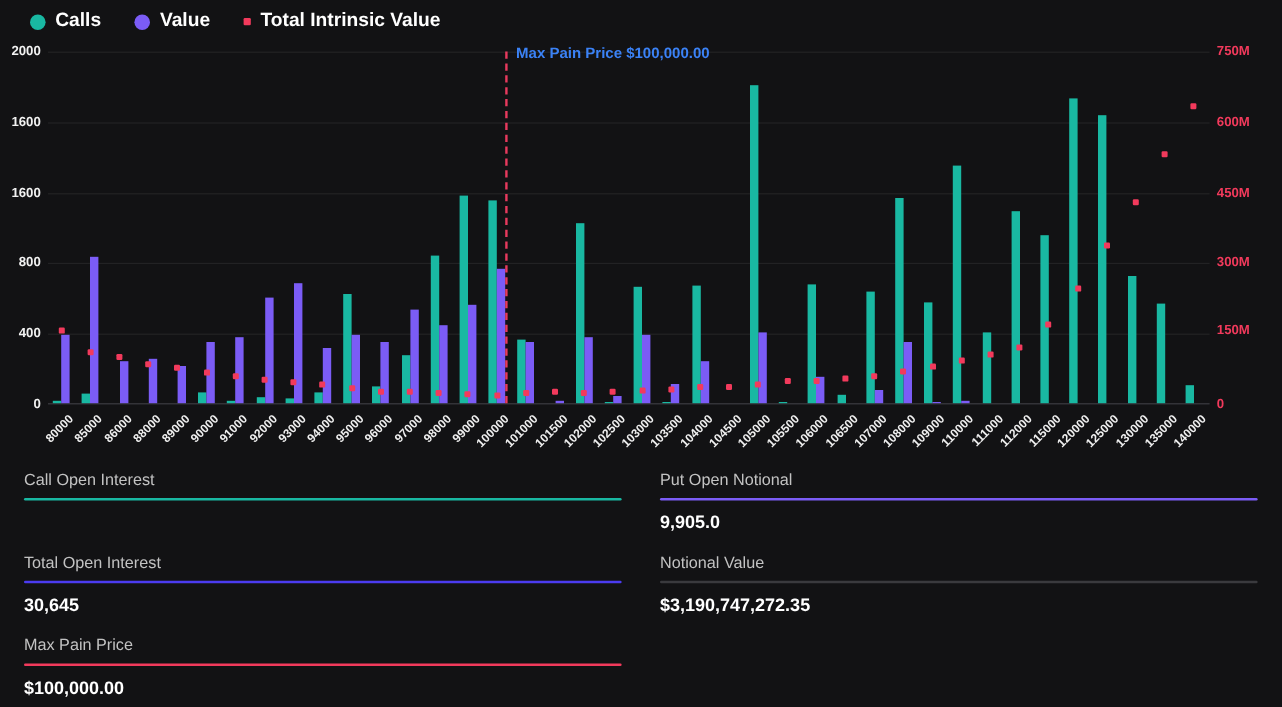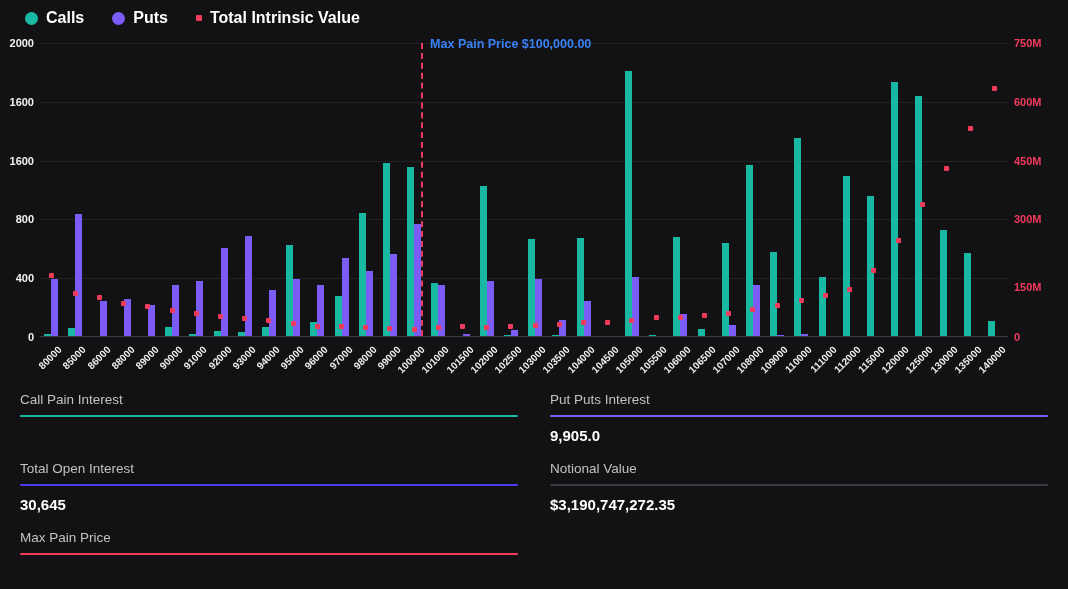--- a/index.html
+++ b/index.html
@@ -50,21 +50,21 @@
 <body>
 
 <div class="chart-section">
   <div class="legend">
     <div class="legend-item">
       <span class="legend-marker circle" style="background-color: rgb(25, 184, 162);"></span>
       <span class="legend-label">Calls</span>
     </div>
     <div class="legend-item">
       <span class="legend-marker circle" style="background-color: rgb(123, 92, 246);"></span>
-      <span class="legend-label">Puts</span>
+      <span class="legend-label">Value</span>
     </div>
     <div class="legend-item">
       <span class="legend-marker square" style="background-color: rgb(242, 58, 92);"></span>
       <span class="legend-label">Total Intrinsic Value</span>
     </div>
   </div>
 
   <div class="y-axis-left">
       <span style="top: 288px;">0</span>
       <span style="top: 229.2px;">400</span>
@@ -181,21 +181,21 @@
       <div class="dot" style="left: 904px; top: 122.548px; background: rgb(242, 58, 92);"></div>
       <div class="bar" style="left: 923.7px; height: 83.055px; background: rgb(25, 184, 162);"></div>
       <div class="dot" style="left: 928.2px; top: 82.564px; background: rgb(242, 58, 92);"></div>
       <div class="bar" style="left: 947.9px; height: 14.7px; background: rgb(25, 184, 162);"></div>
       <div class="dot" style="left: 952.4px; top: 42.972px; background: rgb(242, 58, 92);"></div>
       <div class="max-pain-line" style="left: 381.1px;"></div>
       <div class="max-pain-label" style="left: 390.1px; color: #3b82f6;">Max Pain Price $100,000.00</div>
     </div>
   <div class="y-axis-right">
       <span style="top: 288px; color: rgb(242, 58, 92);">0</span>
-      <span style="top: 238px; color: rgb(242, 58, 92);">150M</span>
+      <span style="top: 226px; color: rgb(242, 58, 92);">150M</span>
       <span style="top: 170.4px; color: rgb(242, 58, 92); text-align: right;">300M</span>
       <span style="top: 111.6px; color: rgb(242, 58, 92);">450M</span>
       <span style="top: 52.8px; color: rgb(242, 58, 92);">600M</span>
       <span style="top: -6px; color: rgb(242, 58, 92);">750M</span>
     </div>
   <div class="x-labels">
       <span style="left: 16.1px;">80000</span>
       <span style="left: 40.3px;">85000</span>
       <span style="left: 64.5px;">86000</span>
       <span style="left: 88.7px;">88000</span>
@@ -233,35 +233,36 @@
       <span style="left: 863.1px;">120000</span>
       <span style="left: 887.3px;">125000</span>
       <span style="left: 911.5px;">130000</span>
       <span style="left: 935.7px;">135000</span>
       <span style="left: 959.9px;">140000</span>
     </div>
 </div>
 
 <div class="stats-section">
   <div class="stat-block">
-    <div class="stat-label">Call Pain Interest</div>
+    <div class="stat-label">Call Open Interest</div>
     <div class="stat-underline" style="background-color: rgb(25, 184, 162);"></div>
   </div>
   <div class="stat-block">
-    <div class="stat-label">Put Puts Interest</div>
+    <div class="stat-label">Put Open Notional</div>
     <div class="stat-underline" style="background-color: rgb(123, 92, 246);"></div>
     <div class="stat-value">9,905.0</div>
   </div>
   <div class="stat-block">
     <div class="stat-label">Total Open Interest</div>
     <div class="stat-underline" style="background-color: rgb(75, 59, 240);"></div>
     <div class="stat-value">30,645</div>
   </div>
   <div class="stat-block">
     <div class="stat-label">Notional Value</div>
     <div class="stat-underline" style="background-color: rgb(58, 58, 62);"></div>
     <div class="stat-value">$3,190,747,272.35</div>
   </div>
   <div class="stat-block">
     <div class="stat-label">Max Pain Price</div>
     <div class="stat-underline" style="background-color: rgb(242, 58, 92);"></div>
+    <div class="stat-value">$100,000.00</div>
   </div>
 </div>
 
 </body></html>

